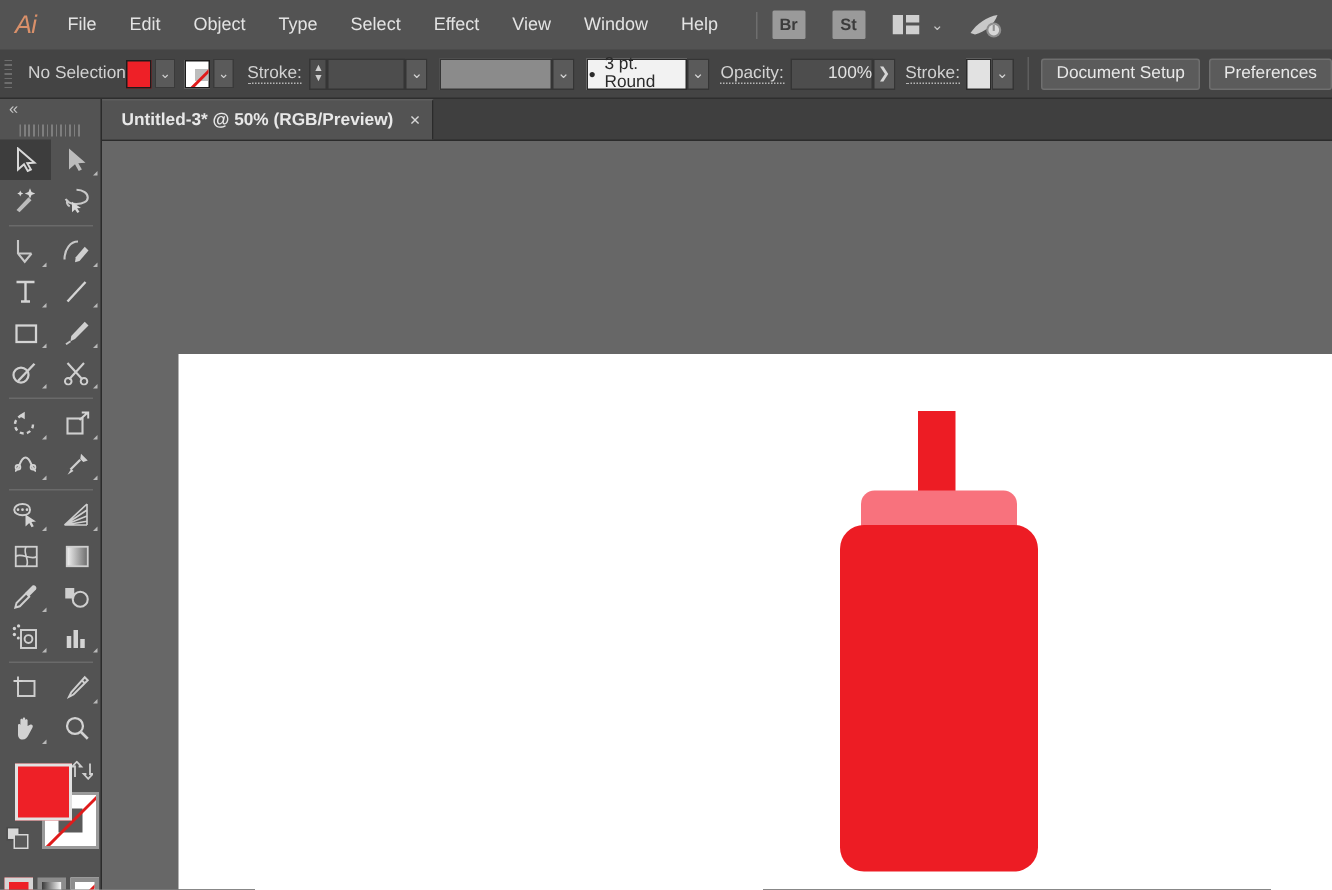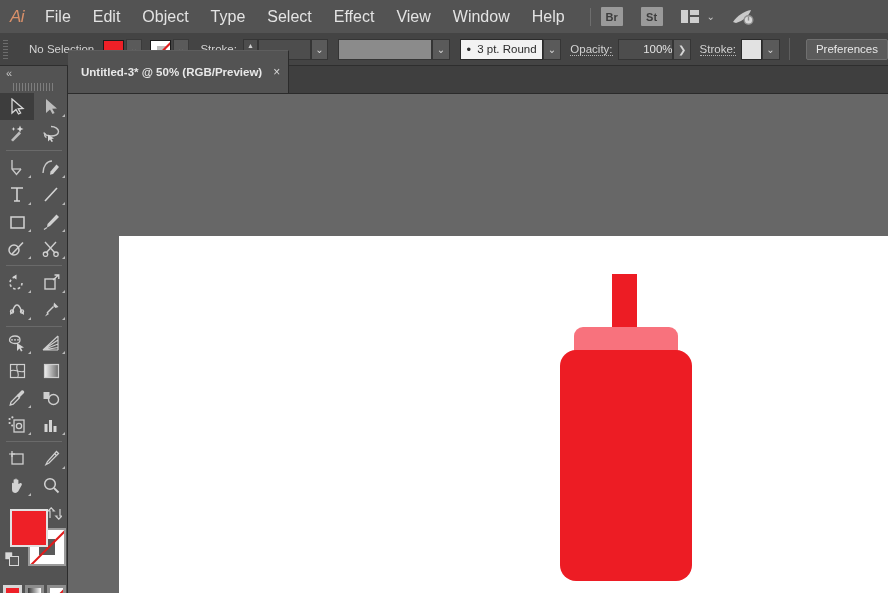--- a/index.html
+++ b/index.html
@@ -16,21 +16,21 @@
     position: absolute; left: 0; top: 0; width: 888px; height: 33px;
     background: #535353; display: flex; align-items: center;
   }
   .ai-logo {
     width: 34px; height: 33px; display: flex; align-items: center;
     justify-content: center; color: #d9906a; font-size: 17px;
     font-weight: normal; font-style: italic; letter-spacing: -0.5px;
   }
   .menu-item {
     padding: 0 11px; height: 33px; line-height: 33px;
-    color: #e3e3e3; font-size: 16px; cursor: default;
+    color: #e3e3e3; font-size: 12px; cursor: default;
   }
   .menubar-sep {
     width: 1px; height: 18px; background: #6e6e6e; margin: 0 10px 0 14px;
   }
   .badge-btn {
     width: 22px; height: 19px; background: #9a9a9a; color: #3c3c3c;
     font-size: 11px; font-weight: bold; display: flex;
     align-items: center; justify-content: center; margin-right: 18px;
     border-radius: 1px;
   }
@@ -113,21 +113,21 @@
     border: 1px solid #2a2a2a;
   }
 
   
   .tabbar {
     position: absolute; left: 68px; top: 66px; width: 820px; height: 28px;
     background: #3f3f3f; border-bottom: 1px solid #2b2b2b;
     display: flex; align-items: flex-end;
   }
   .doc-tab {
-    height: 43px; background: #535353; display: flex; align-items: center;
+    height: 27px; background: #535353; display: flex; align-items: center;
     padding: 0 8px 0 13px; border-right: 1px solid #2b2b2b;
     border-top: 1px solid #5e5e5e;
   }
   .doc-tab-label { color: #e8e8e8; font-size: 11.5px; font-weight: bold; }
   .tab-close {
     margin-left: 11px; color: #d8d8d8; font-size: 12px; line-height: 1;
   }
 
   
   .toolpanel {
@@ -321,20 +321,21 @@
 
     <div class="cb-label dotted">Stroke:</div>
 
     <div style="width:5px"></div>
 
     <div class="style-swatch"></div>
     <div class="drop-btn">⌄</div>
 
     <div class="cb-sep"></div>
 
+    <div class="push-btn">Document Setup</div>
 
     <div style="width:8px"></div>
 
     <div class="push-btn">Preferences</div>
   </div>
 
   <div class="tabbar">
     <div class="doc-tab">
       <span class="doc-tab-label">Untitled-3* @ 50% (RGB/Preview)</span>
       <span class="tab-close">×</span>

